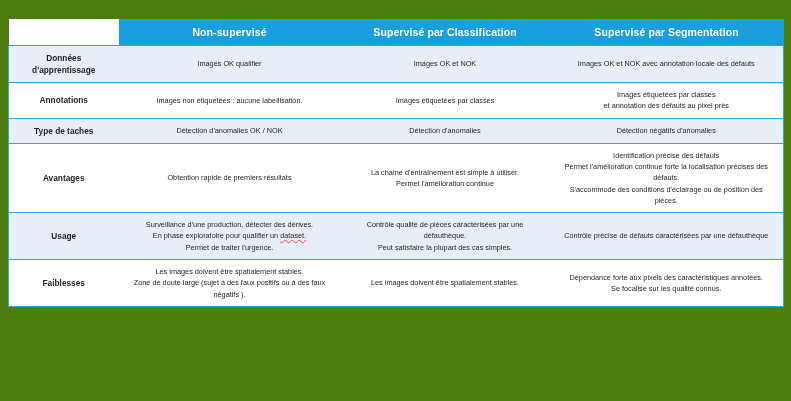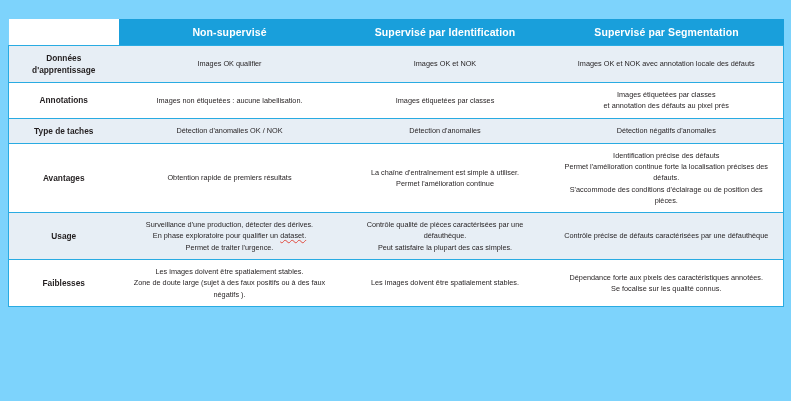--- a/index.html
+++ b/index.html
@@ -13,21 +13,21 @@
     height: 401px;
     font-family: "Liberation Sans", sans-serif;
     color: #231f20;
     overflow: hidden;
   }
 
   .page {
     position: relative;
     width: 791px;
     height: 401px;
-    background: #7dd3fc;
+    background: #4d7c0f;
   }
 
   .table-wrap {
     position: absolute;
     left: 8px;
     top: 19px;
     width: 775px;
   }
 
   table.cmp {
@@ -105,21 +105,21 @@
       <colgroup>
         <col class="c-label">
           <col class="c-unsup">
           <col class="c-class">
           <col class="c-seg">
       </colgroup>
       <thead>
         <tr>
           <th class="corner"></th>
           <th>Non-supervisé</th>
-          <th>Supervisé par Identification</th>
+          <th>Supervisé par Classification</th>
           <th>Supervisé par Segmentation</th>
         </tr>
       </thead>
       <tbody id="tbody">
           <tr class="tint">
             <td class="lbl edge-l">
               <span class="line">Données</span>
               <span class="line">d'apprentissage</span>
             </td>
             <td>

